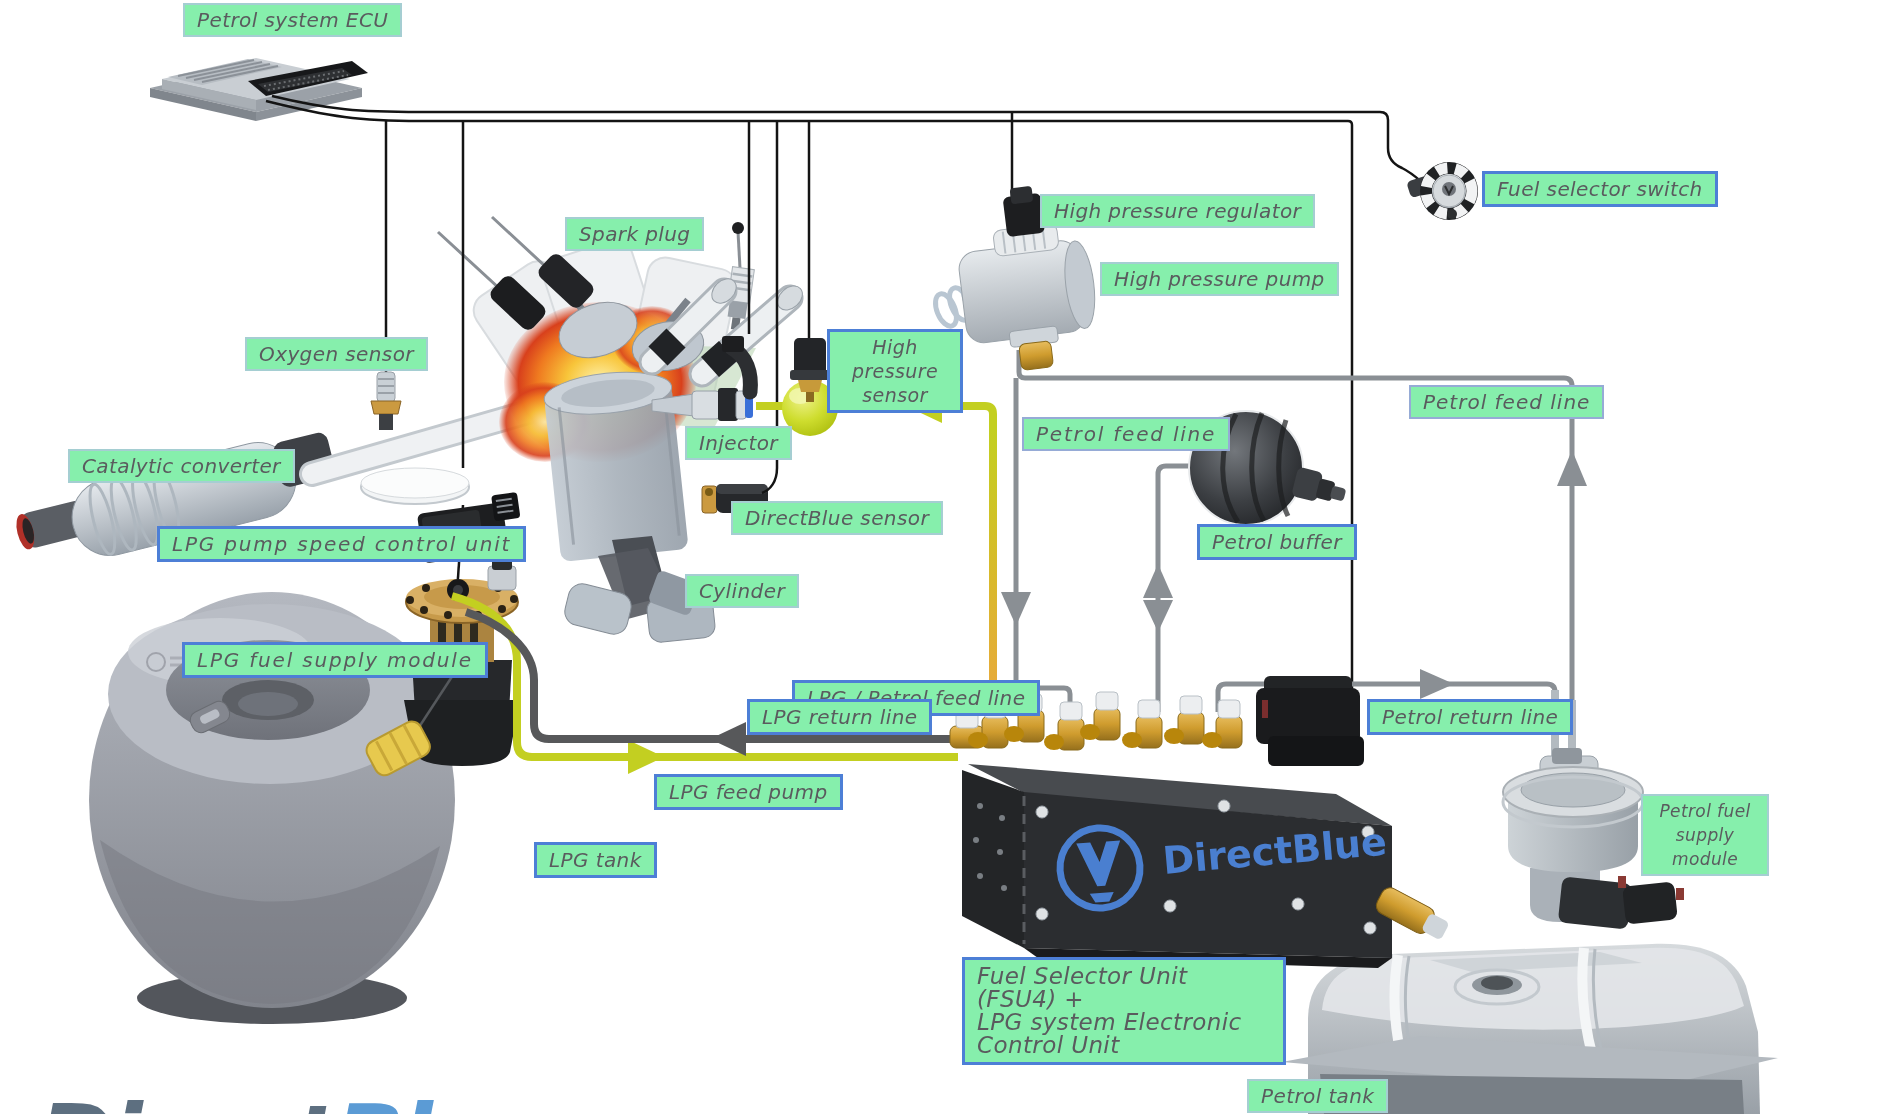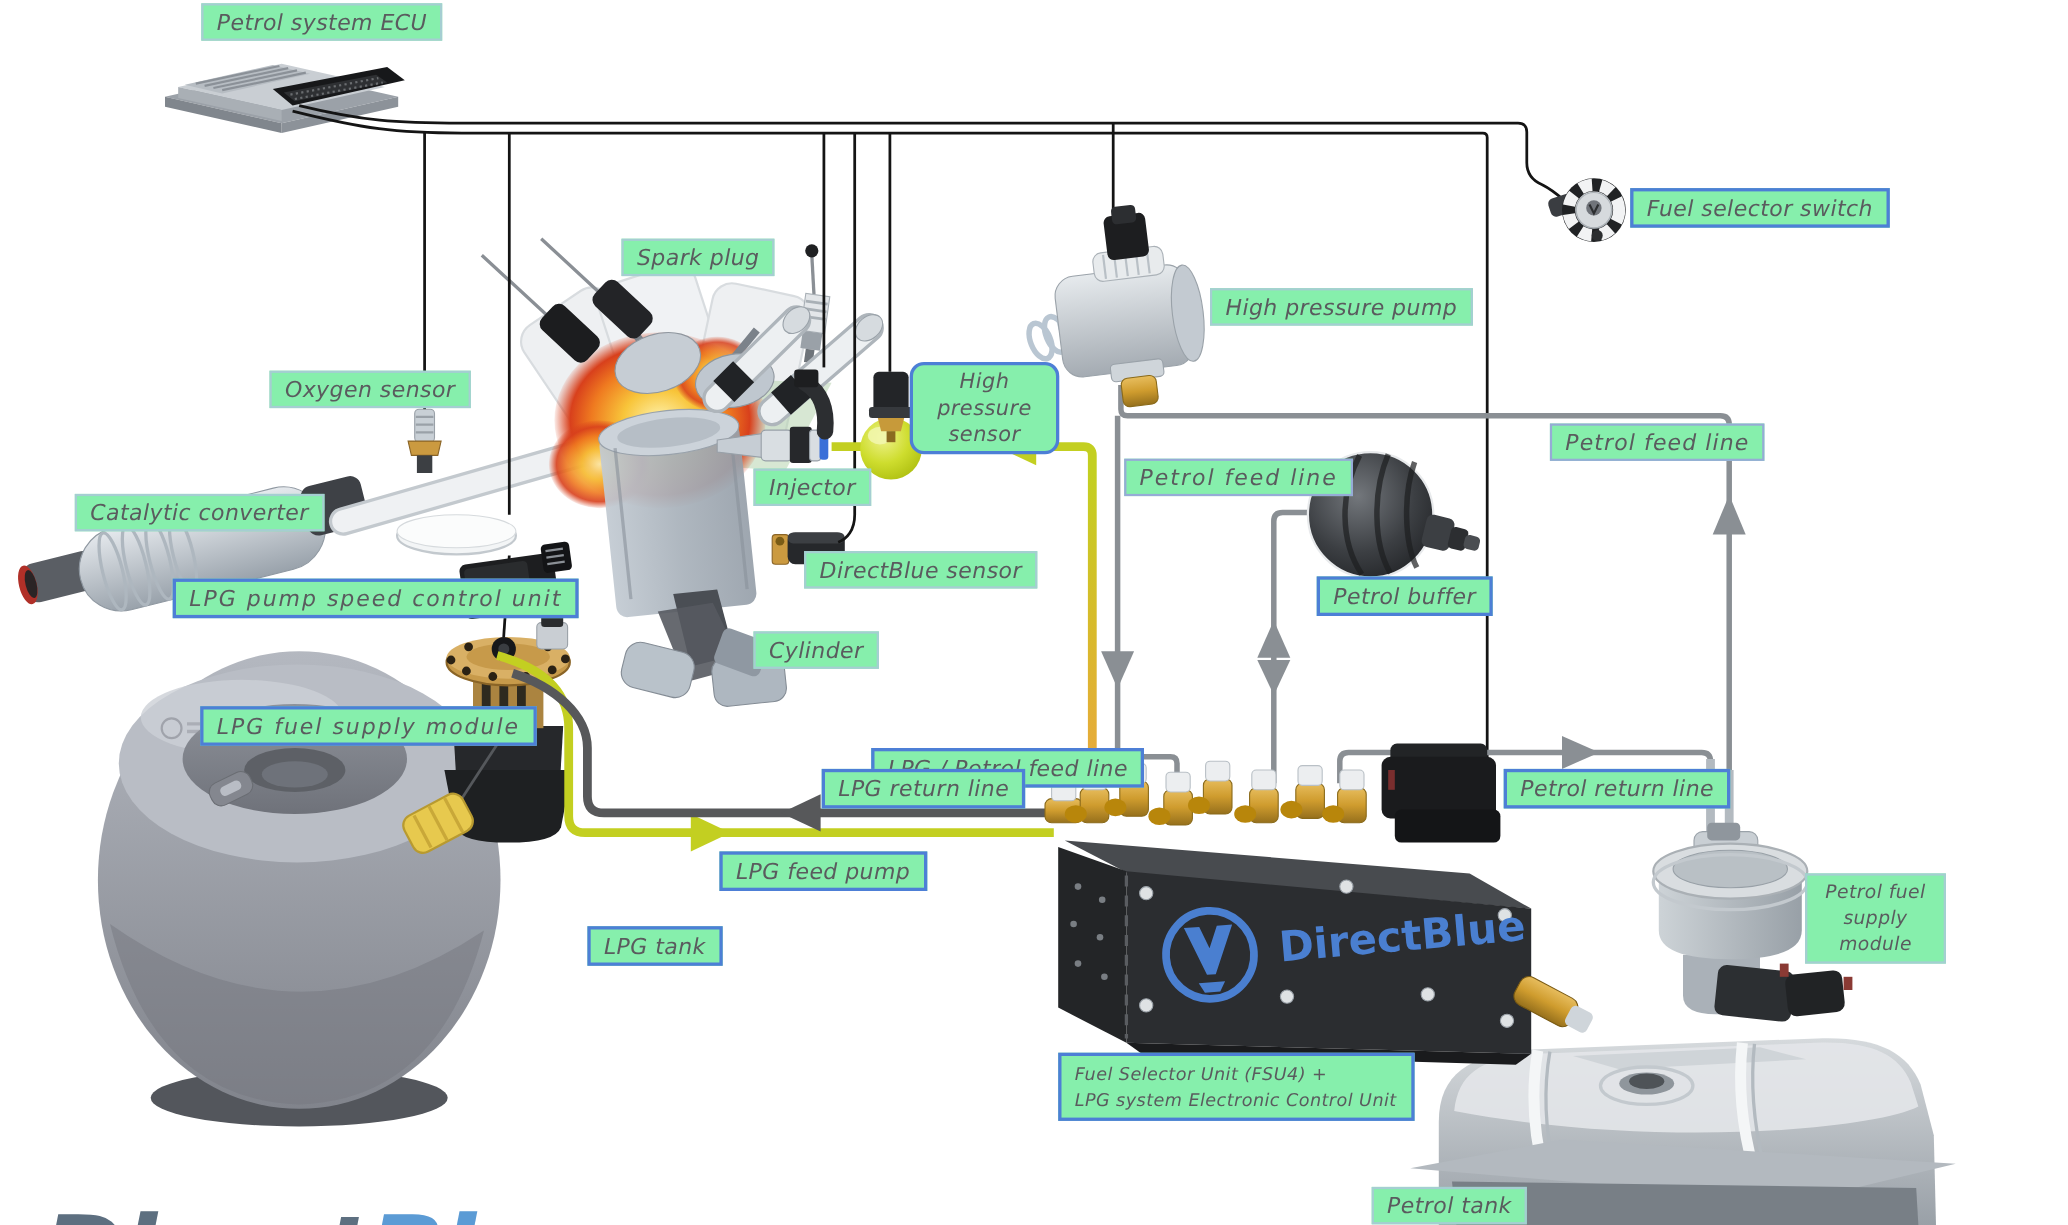--- a/index.html
+++ b/index.html
@@ -19,21 +19,21 @@
     position:absolute;background:#86efac;color:var(--label_text);
     font-style:italic;font-size:20px;line-height:24px;
     padding:3px 12px;box-sizing:border-box;white-space:nowrap;
     letter-spacing:0.4px;
   }
   .label.teal{border:2px solid var(--teal_border);}
   .label.blue{border:3px solid var(--blue_border);}
   .label.lightblue{border:2px solid var(--lightblue_border);}
   .label.wrap{white-space:normal;text-align:center;}
   .label.sp{letter-spacing:1.8px;}
-  .label.left2{white-space:normal;text-align:left;font-size:16px;line-height:23px;}
+  .label.left2{white-space:normal;text-align:left;font-size:23px;line-height:23px;}
   #footer-logo{
     position:absolute;left:38px;top:1086px;
     font-size:92px;font-weight:bold;font-style:italic;letter-spacing:-3px;
     white-space:nowrap;
   }
   #footer-logo .p1{color:#5d6f80;}
   #footer-logo .p2{color:#5b9bd5;}
 </style>
 </head>
 <body>
@@ -462,23 +462,24 @@
     <circle cx="1449" cy="189" r="7" fill="#70747a"></circle>
     <path d="M1445,186 L1449,194 L1453,186" stroke="#2c2e30" stroke-width="2" fill="none"></path>
     <circle cx="1452" cy="214" r="5" fill="#2c2e30"></circle>
   </g>
 </svg>
 
   <div class="label teal" style="left:183px;top:3px;"><span>Petrol system ECU</span></div>
   <div class="label teal" style="left:565px;top:217px;"><span>Spark plug</span></div>
   <div class="label teal" style="left:245px;top:337px;"><span>Oxygen sensor</span></div>
   <div class="label teal" style="left:68px;top:411px;margin-top:38px;"><span>Catalytic converter</span></div>
+  <div class="label teal" style="left:1040px;top:194px;"><span>High pressure regulator</span></div>
   <div class="label teal" style="left:1100px;top:262px;"><span>High pressure pump</span></div>
   <div class="label blue" style="left:1482px;top:171px;"><span>Fuel selector switch</span></div>
-  <div class="label blue wrap" style="left:827px;top:329px;width:136px;font-size:19px;padding:3px 4px;border-radius:13px;"><span>High pressure sensor</span></div>
+  <div class="label blue wrap" style="left:827px;top:329px;width:136px;font-size:19px;padding:3px 4px;"><span>High pressure sensor</span></div>
   <div class="label teal" style="left:685px;top:426px;"><span>Injector</span></div>
   <div class="label teal" style="left:731px;top:501px;"><span>DirectBlue sensor</span></div>
   <div class="label teal" style="left:685px;top:574px;"><span>Cylinder</span></div>
   <div class="label blue sp" style="left:157px;top:526px;"><span>LPG pump speed control unit</span></div>
   <div class="label blue sp" style="left:182px;top:642px;"><span>LPG fuel supply module</span></div>
   <div class="label blue" style="left:792px;top:632px;margin-top:48px;"><span>LPG / Petrol feed line</span></div>
   <div class="label blue" style="left:747px;top:699px;"><span>LPG return line</span></div>
   <div class="label blue" style="left:654px;top:774px;"><span>LPG feed pump</span></div>
   <div class="label blue" style="left:534px;top:842px;"><span>LPG tank</span></div>
   <div class="label lightblue sp" style="left:1022px;top:417px;"><span>Petrol feed line</span></div>

